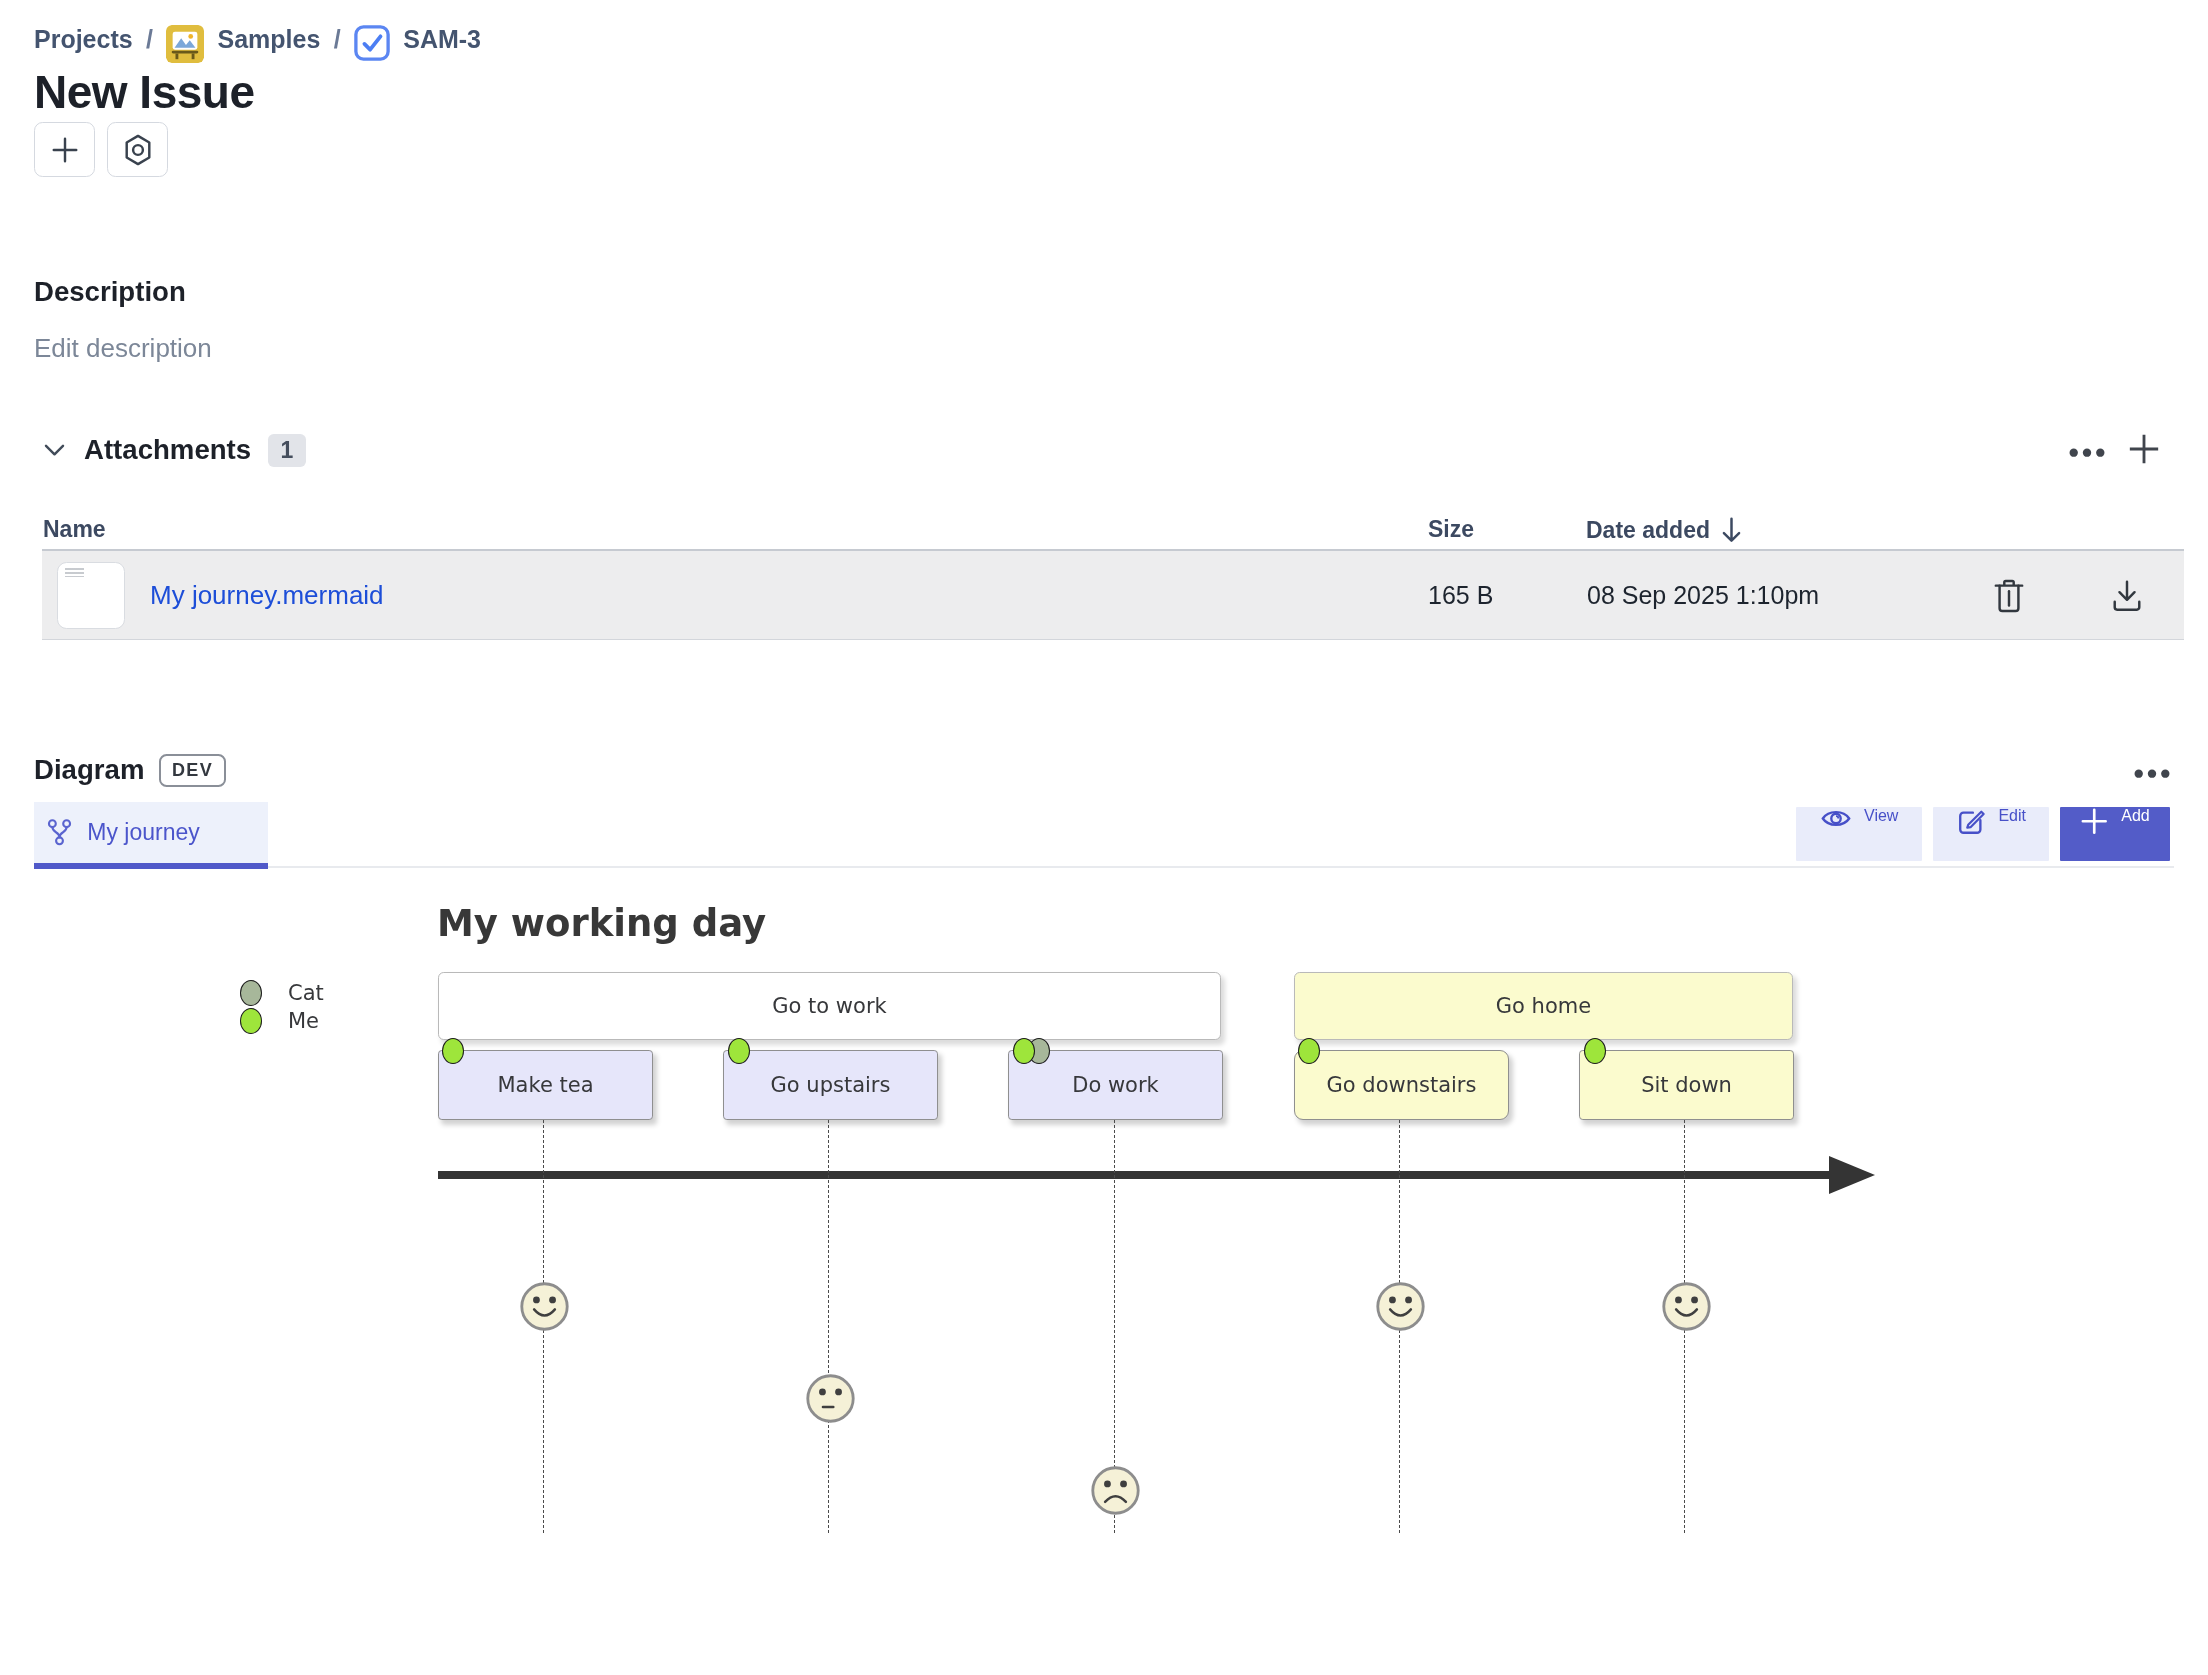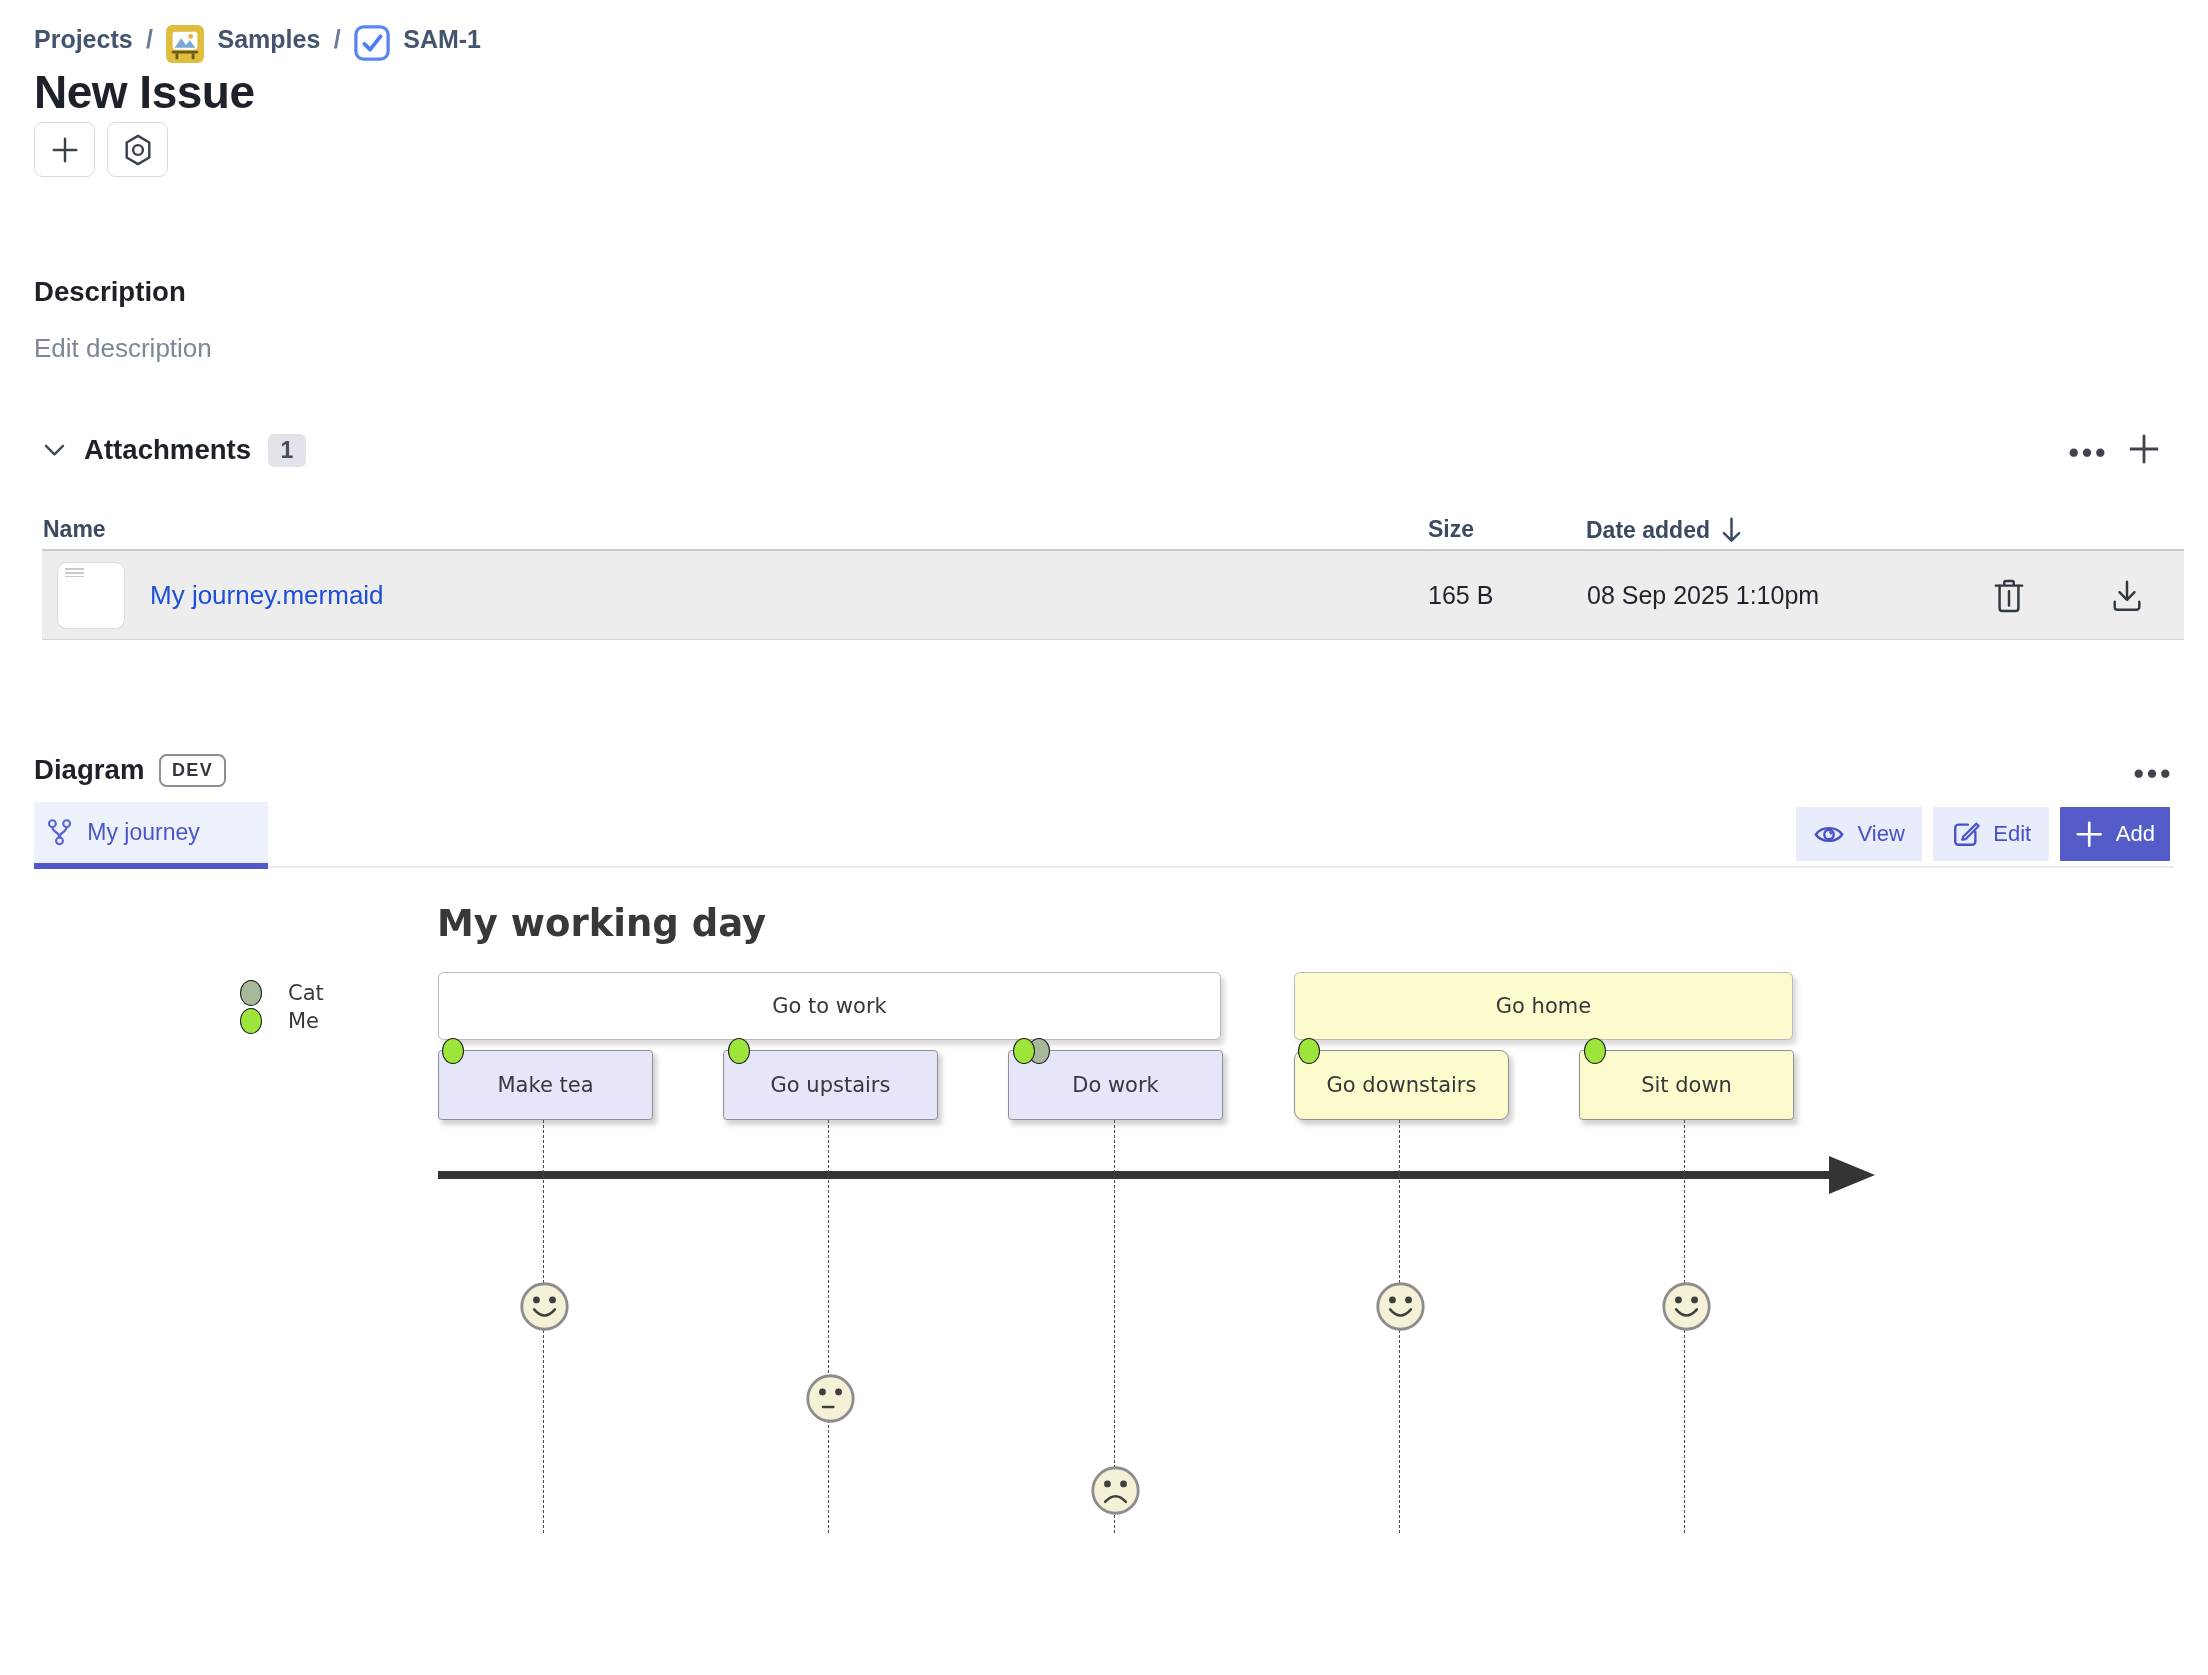--- a/index.html
+++ b/index.html
@@ -59,22 +59,22 @@
   .dev-badge { border:2.4px solid #8a8f98; border-radius:7.6px; color:#33383f;
                font-size:18px; font-weight:bold; letter-spacing:1.4px; padding:3.8px 10.5px; }
   .diag-more { top:759px; left:2127px; width:49px; height:30px; }
 
   .tab-rule { top:866px; left:34px; width:2140px; height:1.9px; background:#e8eaee; }
   .tab { top:802px; left:34px; width:234px; height:61px; background:#edf1fb;
          display:flex; align-items:center; gap:15px; padding-left:13.3px; cursor:pointer; }
   .tab-label { font-size:23px; color:#4b55cb; }
   .tab-underline { top:863px; left:34px; width:234px; height:5.7px; background:#5059c9; z-index:2; }
 
-  .pill { top:807px; height:54px; border-radius:1px; display:flex; align-items:center;
-          justify-content:center; gap:12.4px; font-size:22px; cursor:pointer; }
+  .pill { top:807px; height:54px; border-radius:1px; display:flex; align-items:flex-start;
+          justify-content:center; gap:12.4px; font-size:16px; cursor:pointer; }
   .pill.soft { background:#e9ecfa; color:#4750c8; }
   .btn-view { left:1796px; width:126px; }
   .btn-edit { left:1933px; width:116px; }
   .btn-add  { left:2060px; width:110px; background:#535cc8; color:#ffffff; }
 
   
   .journey { top:894px; left:0; width:2208px; height:685px;
              font-family:"DejaVu Sans", sans-serif; color:#37383b;margin-left:39px; }
   .j-title { position:absolute; left:398px; top:7.6px; font-size:37px; font-weight:bold;
              color:#383838; }
@@ -114,21 +114,21 @@
     <rect x="6" y="27" width="28" height="3" rx="1.5" fill="#69591a"></rect>
     <rect x="10" y="30" width="3" height="6" fill="#69591a"></rect>
     <rect x="27" y="30" width="3" height="6" fill="#69591a"></rect>
   </svg>
   <span class="crumb-link">Samples</span>
   <span class="crumb-sep">/</span>
   <svg class="issue-icon" viewBox="0 0 38 38">
     <rect x="2" y="2" width="34" height="34" rx="8" fill="#ffffff" stroke="#5b86f2" stroke-width="3.5"></rect>
     <polyline points="11,20 17,26 28,12" fill="none" stroke="#4c7ef3" stroke-width="4" stroke-linecap="round" stroke-linejoin="round"></polyline>
   </svg>
-  <span class="crumb-link">SAM-1</span>
+  <span class="crumb-link">SAM-3</span>
 </div>
 
 <h1 class="abs page-title">New Issue</h1>
 
 <div class="abs sq-btn b1">
   <svg width="30" height="30" viewBox="0 0 32 32">
     <path d="M16 4 V28 M4 16 H28" stroke="#39424e" stroke-width="2.6" stroke-linecap="round"></path>
   </svg>
 </div>
 <div class="abs sq-btn b2">

